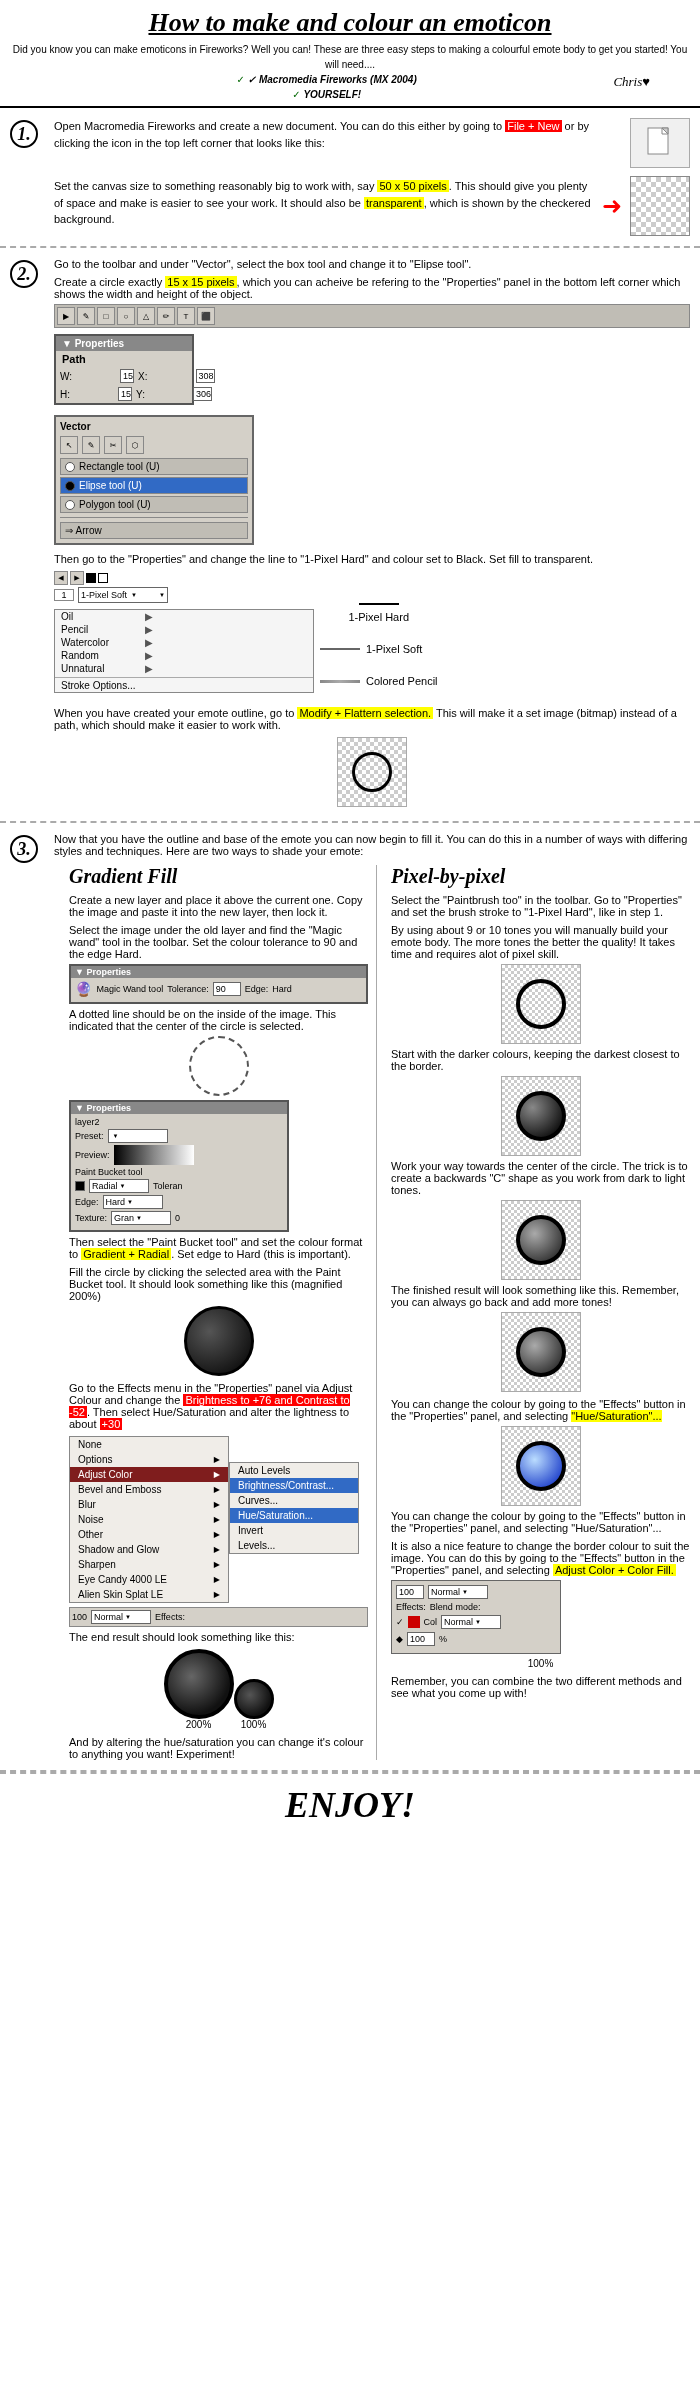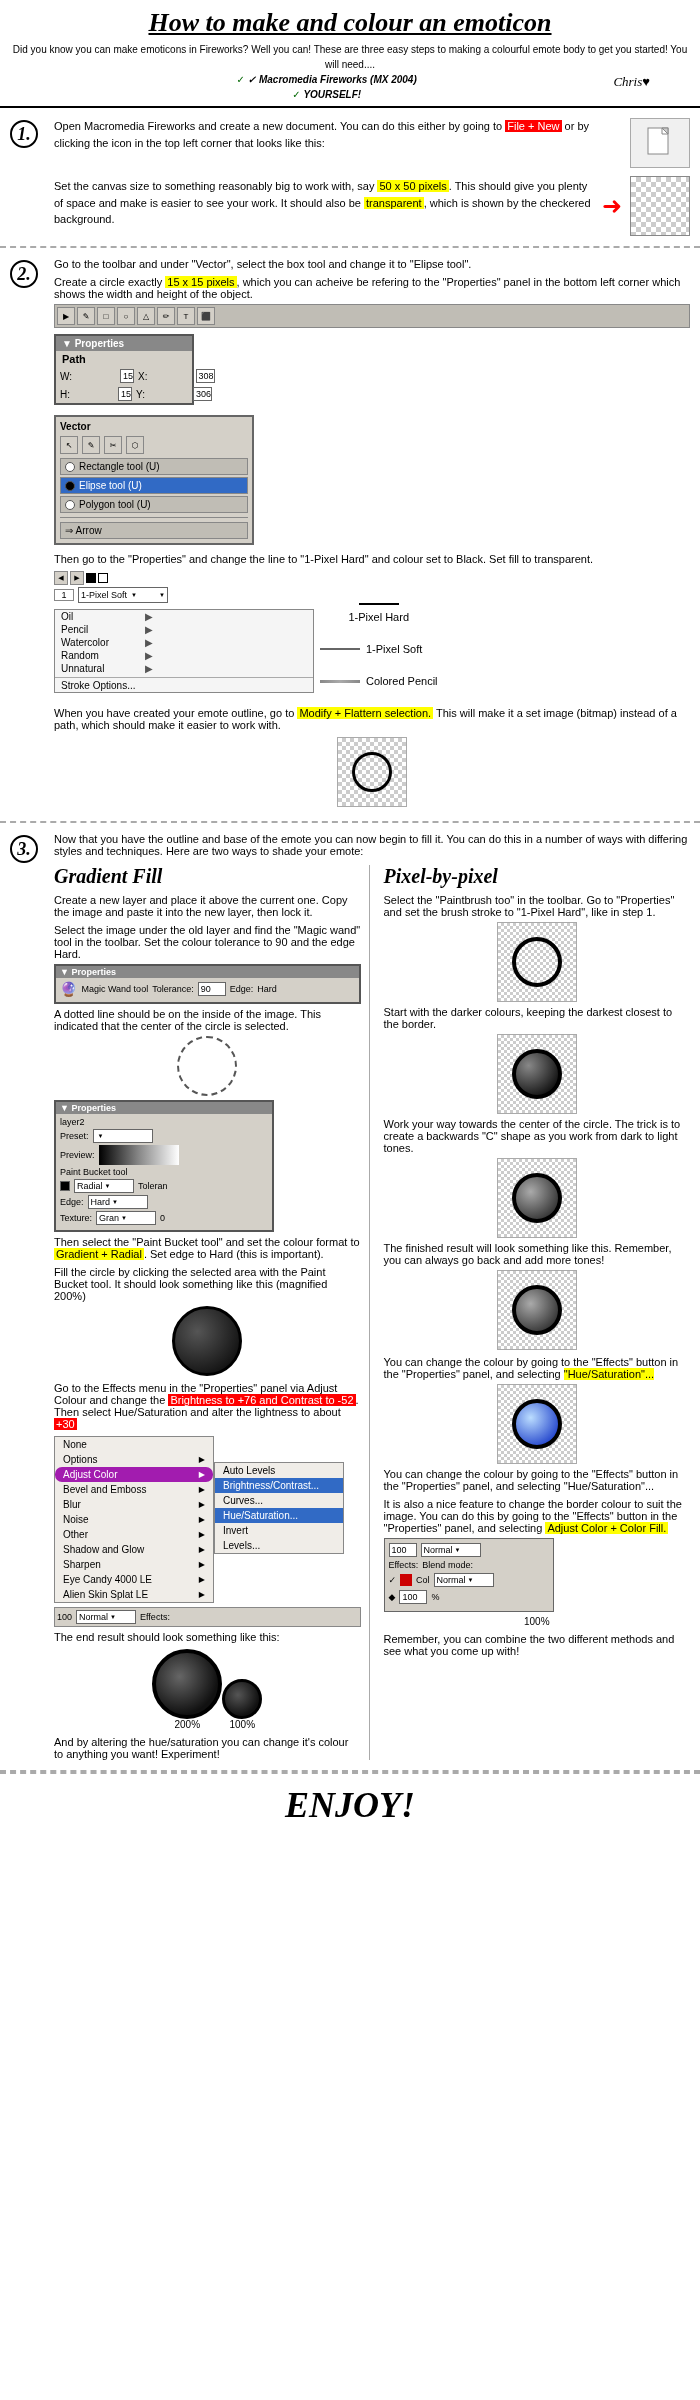--- a/index.html
+++ b/index.html
@@ -205,21 +205,21 @@
       width: 80px;
     }
     .stroke-arrow { color: #555; margin-left: 4px; }
 
     
     .two-col {
       display: flex;
       gap: 10px;
       margin-top: 8px;
     }
-    .col-left { flex: 1; border-right: 1px solid #aaa; padding-right: 8px; }
+    .col-left { flex: 1; border-right: 1px solid #aaa; padding-right: 8px; margin-left: 15px; }
     .col-right { flex: 1; padding-left: 4px; }
 
     .col-heading {
       font-size: 20px;
       font-style: italic;
       font-family: Georgia, serif;
       font-weight: bold;
       margin-bottom: 6px;
     }
     .panel-header {
@@ -274,21 +274,21 @@
       font-size: 10px;
       width: 160px;
       margin: 4px 0;
     }
     .effects-menu-item {
       padding: 2px 8px;
       display: flex;
       justify-content: space-between;
       align-items: center;
     }
-    .effects-menu-item.active { background: #a21caf; color: white; border-radius: 7px; }
+    .effects-menu-item.active { background: #7f1d1d; color: white; }
     .effects-submenu-arrow { font-size: 8px; }
 
     
     .hue-sat-highlight { background: #ffff00; }
 
     
     .enjoy-section {
       text-align: center;
       padding: 10px;
       border-top: 2px dashed #aaa;
@@ -852,20 +852,21 @@
             </div>
 
             <p class="mt4">And by altering the hue/saturation you can change it's colour to anything you want! Experiment!</p>
           </div>
 
           <div class="col-right">
             <div class="col-heading">Pixel-by-pixel</div>
 
             <p>Select the "Paintbrush too" in the toolbar. Go to "Properties" and set the brush stroke to "1-Pixel Hard", like in step 1.</p>
 
+            <p class="mt6">By using about 9 or 10 tones you will manually build your emote body. The more tones the better the quality! It takes time and requires alot of pixel skill.</p>
 
             <div class="pixel-emote-container">
               <div class="pixel-emote"></div>
             </div>
 
             <p class="mt4">Start with the darker colours, keeping the darkest closest to the border.</p>
 
             <div class="pixel-emote-container">
               <div class="pixel-emote pixel-emote-dark"></div>
             </div>

